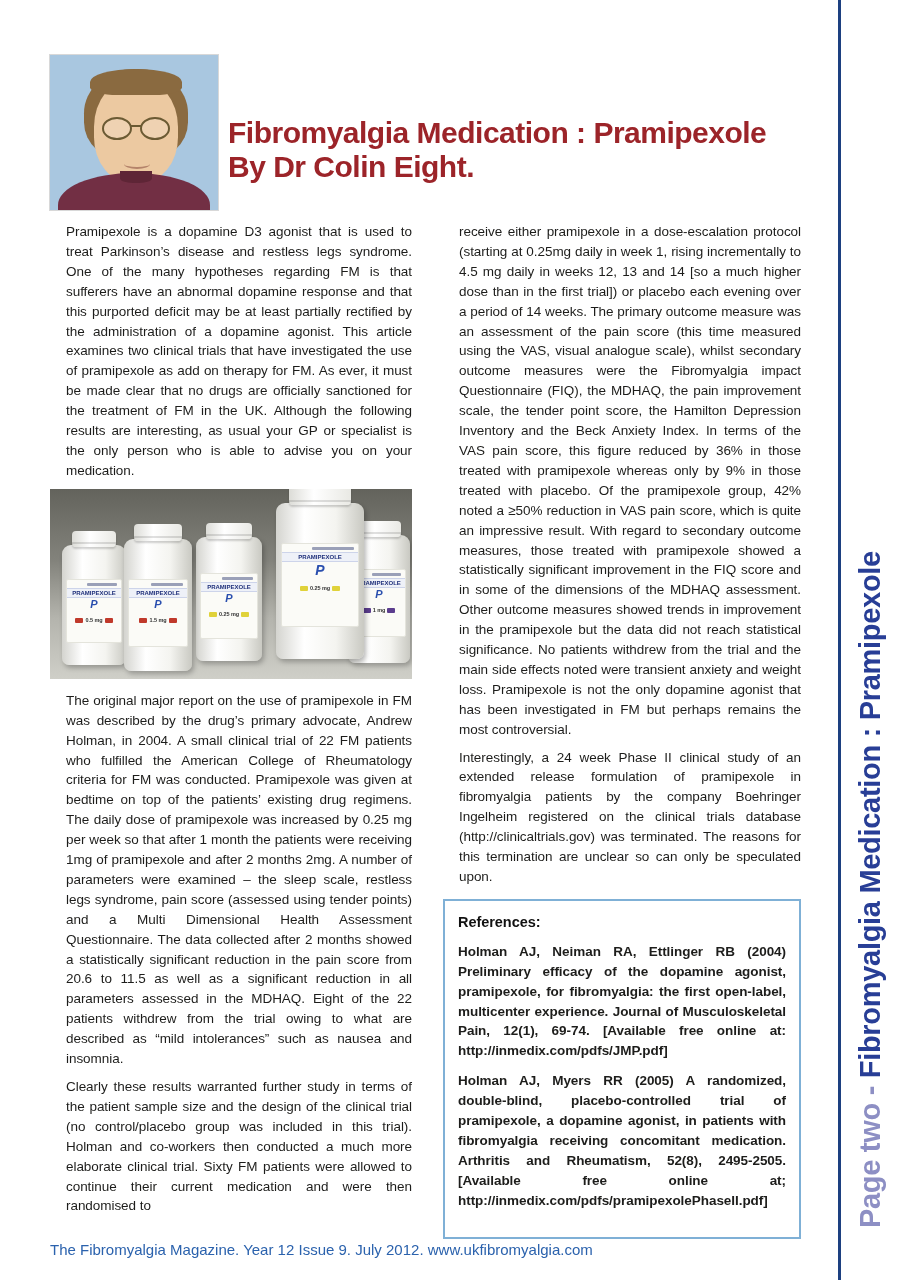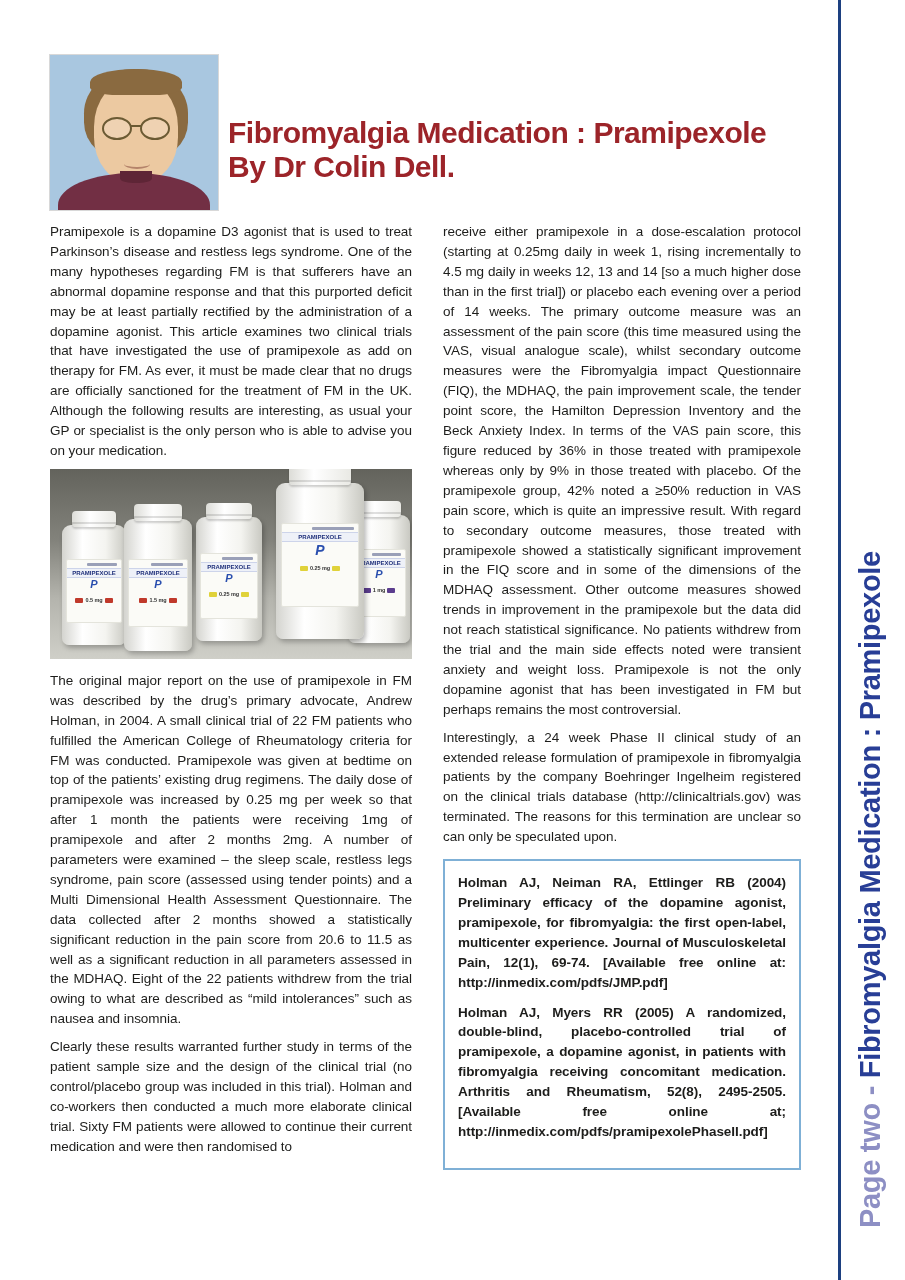--- a/index.html
+++ b/index.html
@@ -24,21 +24,21 @@
   .portrait .sweater{position:absolute;left:8px;top:118px;width:152px;height:40px;background:#722f44;border-radius:50% 50% 0 0/80% 80% 0 0;}
   .portrait .collar{position:absolute;left:70px;top:116px;width:32px;height:12px;background:#5e2536;border-radius:0 0 40% 40%;}
   .article-title{
     position:absolute;left:228px;top:116px;width:620px;
     color:#9c2429;font-weight:bold;font-size:30px;line-height:34px;letter-spacing:-0.5px;
   }
   
   .col{position:absolute;top:222px;font-size:13.5px;line-height:19.9px;text-align:justify;letter-spacing:-0.05px;}
   .col-left{left:50px;width:362px;}
   .col-right{left:443px;width:358px;}
-  .col p{margin:0 0 8px 0;}
+  .col p{margin:0 0 8px 16px;}
   
   .bottle-photo{
     position:relative;width:362px;height:190px;margin:8px 0 12px 0;overflow:hidden;
     background:linear-gradient(180deg,#63635c 0%,#83837c 38%,#b4b4ad 68%,#cfcfc8 100%);
   }
   .bottle{position:absolute;border-radius:9px 9px 7px 7px;background:linear-gradient(90deg,#d4d4cf,#ffffff 32%,#f4f4f0 68%,#c9c9c2);box-shadow:2px 3px 5px rgba(0,0,0,.25);}
   .cap{position:absolute;left:50%;transform:translateX(-50%);background:linear-gradient(90deg,#dcdcd7,#ffffff 40%,#e9e9e4);border-radius:4px;box-shadow:0 2px 2px rgba(0,0,0,.18);}
   .cap:after{content:"";position:absolute;left:0;right:0;bottom:3px;height:2px;background:rgba(0,0,0,.12);}
   .blabel{position:absolute;left:6%;right:6%;background:#fbfbf7;border:1px solid #e4e4dc;border-radius:2px;overflow:hidden;}
   .blabel .din{height:3px;margin:3px 4px 2px auto;width:55%;background:#9aa0b8;border-radius:1px;}
@@ -76,21 +76,21 @@
         <div class="lens r"></div>
         <div class="bridge"></div>
     </div>
     <div class="mouth"></div>
     <div class="sweater"></div>
     <div class="collar"></div>
   </div>
 
   <div class="article-title">
     <div>Fibromyalgia Medication : Pramipexole</div>
-    <div>By Dr Colin Dell.</div>
+    <div>By Dr Colin Eight.</div>
   </div>
 
   <div class="col col-left">
     <p>Pramipexole is a dopamine D3 agonist that is used to treat Parkinson’s disease and restless legs syndrome. One of the many hypotheses regarding FM is that sufferers have an abnormal dopamine response and that this purported deficit may be at least partially rectified by the administration of a dopamine agonist. This article examines two clinical trials that have investigated the use of pramipexole as add on therapy for FM. As ever, it must be made clear that no drugs are officially sanctioned for the treatment of FM in the UK. Although the following results are interesting, as usual your GP or specialist is the only person who is able to advise you on your medication.</p>
 
     <div class="bottle-photo">
 
       <div class="bottle" style="left:12px;bottom:14px;width:64px;height:120px;z-index:3;">
         <div class="cap" style="top:-14px;width:44px;height:16px;"></div>
         <div class="blabel" style="top:34px;height:62px;">
@@ -164,24 +164,26 @@
 
     <p>The original major report on the use of pramipexole in FM was described by the drug’s primary advocate, Andrew Holman, in 2004. A small clinical trial of 22 FM patients who fulfilled the American College of Rheumatology criteria for FM was conducted. Pramipexole was given at bedtime on top of the patients’ existing drug regimens. The daily dose of pramipexole was increased by 0.25 mg per week so that after 1 month the patients were receiving 1mg of pramipexole and after 2 months 2mg. A number of parameters were examined – the sleep scale, restless legs syndrome, pain score (assessed using tender points) and a Multi Dimensional Health Assessment Questionnaire. The data collected after 2 months showed a statistically significant reduction in the pain score from 20.6 to 11.5 as well as a significant reduction in all parameters assessed in the MDHAQ. Eight of the 22 patients withdrew from the trial owing to what are described as “mild intolerances” such as nausea and insomnia.</p>
     <p>Clearly these results warranted further study in terms of the patient sample size and the design of the clinical trial (no control/placebo group was included in this trial). Holman and co-workers then conducted a much more elaborate clinical trial. Sixty FM patients were allowed to continue their current medication and were then randomised to</p>
   </div>
 
   <div class="col col-right">
     <p>receive either pramipexole in a dose-escalation protocol (starting at 0.25mg daily in week 1, rising incrementally to 4.5 mg daily in weeks 12, 13 and 14 [so a much higher dose than in the first trial]) or placebo each evening over a period of 14 weeks. The primary outcome measure was an assessment of the pain score (this time measured using the VAS, visual analogue scale), whilst secondary outcome measures were the Fibromyalgia impact Questionnaire (FIQ), the MDHAQ, the pain improvement scale, the tender point score, the Hamilton Depression Inventory and the Beck Anxiety Index. In terms of the VAS pain score, this figure reduced by 36% in those treated with pramipexole whereas only by 9% in those treated with placebo. Of the pramipexole group, 42% noted a ≥50% reduction in VAS pain score, which is quite an impressive result. With regard to secondary outcome measures, those treated with pramipexole showed a statistically significant improvement in the FIQ score and in some of the dimensions of the MDHAQ assessment. Other outcome measures showed trends in improvement in the pramipexole but the data did not reach statistical significance. No patients withdrew from the trial and the main side effects noted were transient anxiety and weight loss. Pramipexole is not the only dopamine agonist that has been investigated in FM but perhaps remains the most controversial.</p>
     <p>Interestingly, a 24 week Phase II clinical study of an extended release formulation of pramipexole in fibromyalgia patients by the company Boehringer Ingelheim registered on the clinical trials database (http://clinicaltrials.gov) was terminated. The reasons for this termination are unclear so can only be speculated upon.</p>
 
     <div class="ref-box">
+      <h3>References:</h3>
       <p>Holman AJ, Neiman RA, Ettlinger RB (2004) Preliminary efficacy of the dopamine agonist, pramipexole, for fibromyalgia: the first open-label, multicenter experience. Journal of Musculoskeletal Pain, 12(1), 69-74. [Available free online at: http://inmedix.com/pdfs/JMP.pdf]</p>
       <p style="margin-bottom:16px;">Holman AJ, Myers RR (2005) A randomized, double-blind, placebo-controlled trial of pramipexole, a dopamine agonist, in patients with fibromyalgia receiving concomitant medication. Arthritis and Rheumatism, 52(8), 2495-2505. [Available free online at; http://inmedix.com/pdfs/pramipexolePhaseII.pdf]</p>
     </div>
   </div>
 
   <div class="rail-rule"></div>
   <div class="rail-text">
     <span class="pagelbl">Page two - </span><span class="railtitle">Fibromyalgia Medication : Pramipexole</span>
   </div>
 
+  <div class="footer">The Fibromyalgia Magazine. Year 12 Issue 9. July 2012. www.ukfibromyalgia.com</div>
 
 </div>
 
 </body></html>

